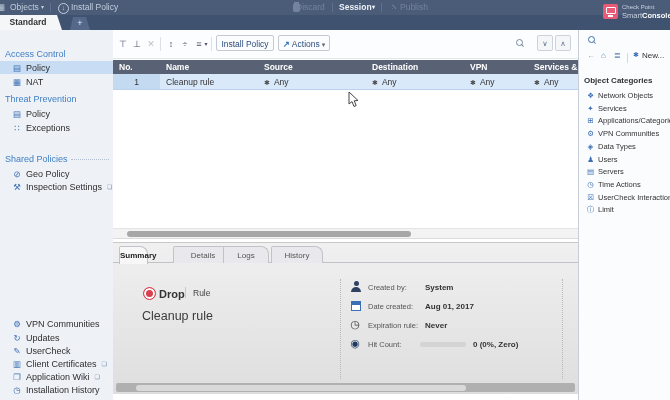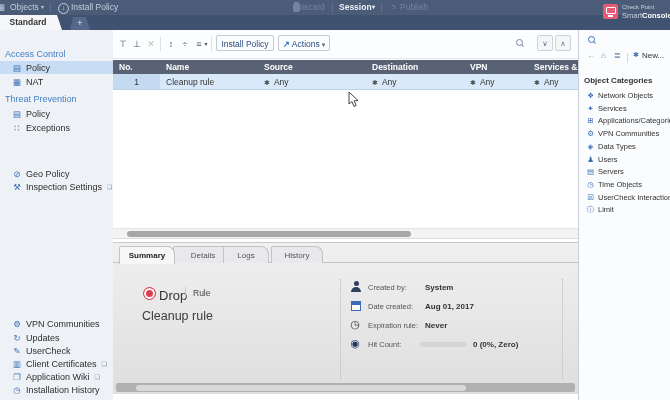--- a/index.html
+++ b/index.html
@@ -162,20 +162,23 @@
       <span>Threat Prevention</span>
     </div>
   <div class="sb-i" style="top:77px">
     <span class="ic">▤</span>
     <span>Policy</span>
   </div>
   <div class="sb-i" style="top:91px">
     <span class="ic">∷</span>
     <span>Exceptions</span>
   </div>
+  <div class="sb-h dotted" style="top:123px">
+      <span>Shared Policies</span>
+    </div>
   <div class="sb-i" style="top:137px">
     <span class="ic">⊘</span>
     <span>Geo Policy</span>
   </div>
   <div class="sb-i" style="top:150px">
     <span class="ic">⚒</span>
     <span>Inspection Settings</span>
     <span class="ext">❏</span>
   </div>
   <div class="sb-i" style="top:287px">
@@ -242,27 +245,27 @@
     <span class="c4"><span class="anyic">✱</span><span>Any</span></span>
     <span class="c5"><span class="anyic">✱</span><span>Any</span></span>
   </div>
 
   <div class="hscroll">
     <span class="hthumb"></span>
   </div>
 
   <div class="bpanel">
     <div class="btabline"></div>
-    <div class="btab active" style="left:6px;width:56px">Summary</div>
+    <div class="btab active" style="left:6px;width:29px">Summary</div>
     <div class="btab" style="left:60px;width:60px">Details</div>
     <div class="btab" style="left:110px;width:46px">Logs</div>
     <div class="btab" style="left:158px;width:52px">History</div>
 
     <span class="drop-icon"></span>
-    <span class="abs" style="left:46px;top:45px;font-size:13px;font-weight:normal;color:#333">Drop</span>
+    <span class="abs" style="left:46px;top:45px;font-size:11px;font-weight:bold;color:#333">Drop</span>
     <span class="bsep" style="left:72px;top:44px;height:11px"></span>
     <span class="abs" style="left:80px;top:45px;font-size:8.5px;color:#444">Rule</span>
     <div class="abs" style="left:29px;top:66px;font-size:12.5px;color:#3c3c3c">Cleanup rule</div>
 
     <span class="dot-v" style="left:227px"></span>
     <span class="dot-v" style="left:449px"></span>
 
     <span class="person-icon" style="left:238px;top:38px"></span>
     <span class="flb" style="left:255px;top:40px">Created by:</span>
     <span class="fvl" style="left:312px;top:40px">System</span>
@@ -319,21 +322,21 @@
   <div class="ritem" style="top:124px">
       <span class="ic">♟</span>
       <span>Users</span>
     </div>
   <div class="ritem" style="top:136px">
       <span class="ic">▤</span>
       <span>Servers</span>
     </div>
   <div class="ritem" style="top:149px">
       <span class="ic">◷</span>
-      <span>Time Objects</span>
+      <span>Time Actions</span>
     </div>
   <div class="ritem" style="top:162px">
       <span class="ic">☒</span>
       <span>UserCheck Interactions</span>
     </div>
   <div class="ritem" style="top:174px">
       <span class="ic">ⓘ</span>
       <span>Limit</span>
     </div>
 </div>

